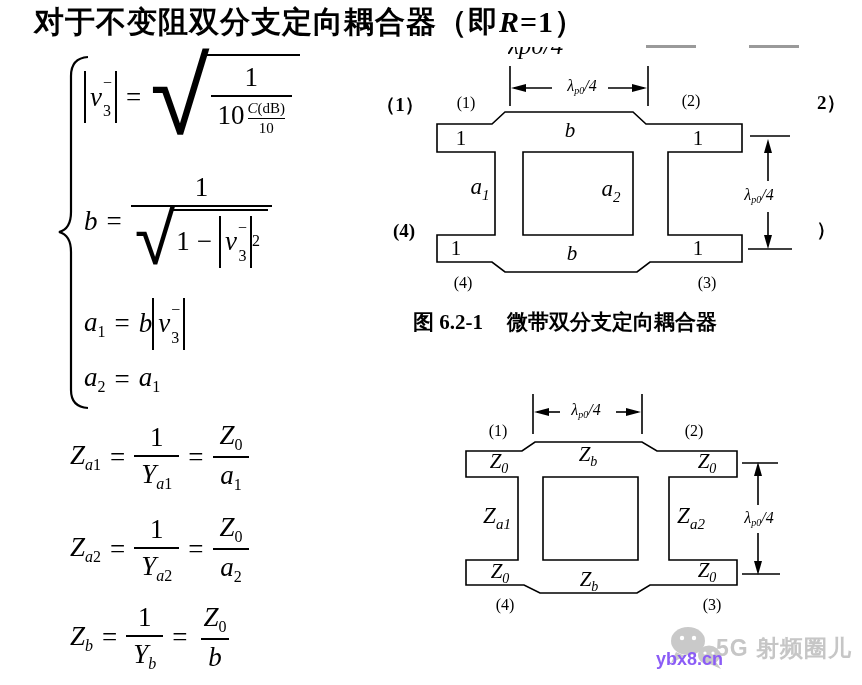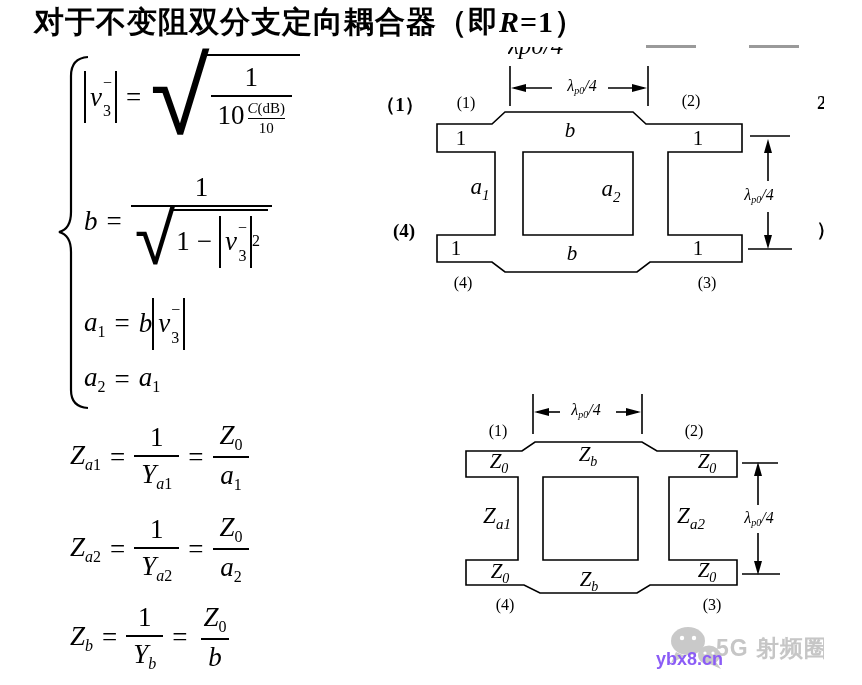--- a/index.html
+++ b/index.html
@@ -1,17 +1,17 @@
 <!DOCTYPE html>
 <html><head>
 <meta charset="utf-8">
 <style>
   html,body { margin:0; padding:0; background:#ffffff; }
   .page { position:relative; width:824px; height:685px; background:#ffffff; overflow:hidden;
-          font-family:"Liberation Serif","DejaVu Serif",serif; color:#000; }
+          font-family:"Liberation Serif","DejaVu Serif",serif; color:#000;padding-left:32px; }
 
   
   .title { position:absolute; left:34px; top:2px; font-size:30px; font-weight:bold; letter-spacing:1px; white-space:nowrap; }
   .title .rvar { font-style:italic; font-family:"Liberation Serif",serif; }
 
   
   svg.linework { position:absolute; left:0; top:0; }
   svg.linework path.wire, svg.linework line.wire { stroke:#000; stroke-width:1.6; fill:none; }
   svg.linework path.brace { stroke:#000; stroke-width:2.2; fill:none; }
   svg.linework .head { fill:#000; stroke:none; }
@@ -267,20 +267,23 @@
   <span class="lbl seg" style="left:456px; top:248px;">1</span>
   <span class="lbl seg it" style="left:572px; top:253px;">b</span>
   <span class="lbl seg" style="left:698px; top:248px;">1</span>
 
   <span class="lbl brl" style="left:480px; top:189px;"><span>a</span><span class="bsub">1</span></span>
   <span class="lbl brl" style="left:611px; top:191px;"><span>a</span><span class="bsub">2</span></span>
 
   <span class="lbl dim" style="left:582px; top:87px;"><span>λ</span><span class="dsub">p0</span><span>/4</span></span>
   <span class="lbl dim" style="left:759px; top:196px;"><span>λ</span><span class="dsub">p0</span><span>/4</span></span>
 
+  <div class="caption">
+    <span>图 6.2-1</span><span class="gap"></span><span>微带双分支定向耦合器</span>
+  </div>
 
   <span class="lbl f16" style="left:498px; top:431px;">(1)</span>
   <span class="lbl f16" style="left:694px; top:431px;">(2)</span>
   <span class="lbl f16" style="left:505px; top:605px;">(4)</span>
   <span class="lbl f16" style="left:712px; top:605px;">(3)</span>
 
   <span class="lbl zlbl" style="left:499px; top:463px;"><span>Z</span><span class="zs">0</span></span>
   <span class="lbl zlbl" style="left:588px; top:456px;"><span>Z</span><span class="zs it">b</span></span>
   <span class="lbl zlbl" style="left:707px; top:463px;"><span>Z</span><span class="zs">0</span></span>
   <span class="lbl zlbl" style="left:500px; top:573px;"><span>Z</span><span class="zs">0</span></span>

